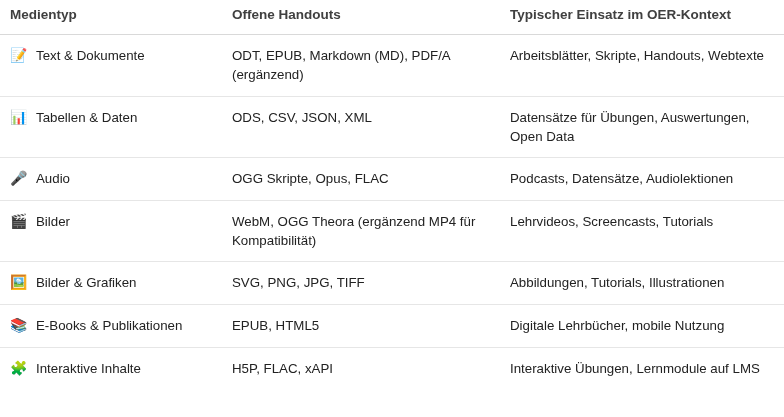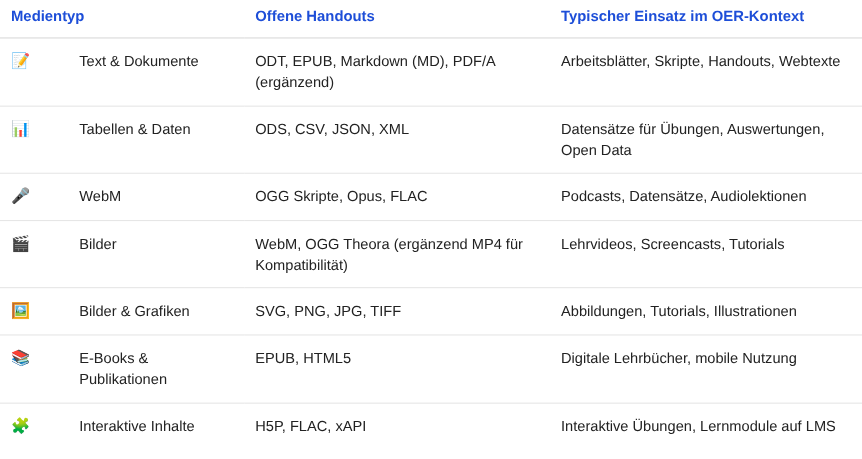--- a/index.html
+++ b/index.html
@@ -24,21 +24,21 @@
     table-layout: fixed;
   }
   table.media-table col.c1 { width: 222px; }
   table.media-table col.c2 { width: 278px; }
   table.media-table col.c3 { width: 284px; }
 
   table.media-table thead th {
     text-align: left;
     font-size: 13.5px;
     font-weight: bold;
-    color: #1d4ed8;
+    color: #404040;
     padding: 6px 10px 10px 10px;
     border-bottom: 1px solid #d9d9d9;
     vertical-align: top;
     line-height: 1.35;
   }
   table.media-table tbody td {
     font-size: 13.3px;
     color: #222222;
     padding: 11px 10px 11px 10px;
     border-bottom: 1px solid #e6e6e6;
@@ -56,21 +56,20 @@
   .type-icon {
     font-size: 14px;
     line-height: 1.4;
     width: 18px;
     flex: 0 0 18px;
     text-align: left;
     filter: saturate(1.05);
   }
   .type-label {
     flex: 1 1 auto;
-    margin-left: 36px;
   }
   .formats-cell, .usage-cell {
     white-space: normal;
   }
 </style>
 </head>
 <body>
 
 <div class="table-wrap">
   <table class="media-table">
@@ -104,21 +103,21 @@
             <span class="type-label">Tabellen &amp; Daten</span>
           </div>
         </td>
         <td class="formats-cell">ODS, CSV, JSON, XML</td>
         <td class="usage-cell">Datensätze für Übungen, Auswertungen, Open Data</td>
       </tr>
       <tr>
         <td>
           <div class="type-cell">
             <span class="type-icon">🎤</span>
-            <span class="type-label">WebM</span>
+            <span class="type-label">Audio</span>
           </div>
         </td>
         <td class="formats-cell">OGG Skripte, Opus, FLAC</td>
         <td class="usage-cell">Podcasts, Datensätze, Audiolektionen</td>
       </tr>
       <tr>
         <td>
           <div class="type-cell">
             <span class="type-icon">🎬</span>
             <span class="type-label">Bilder</span>

